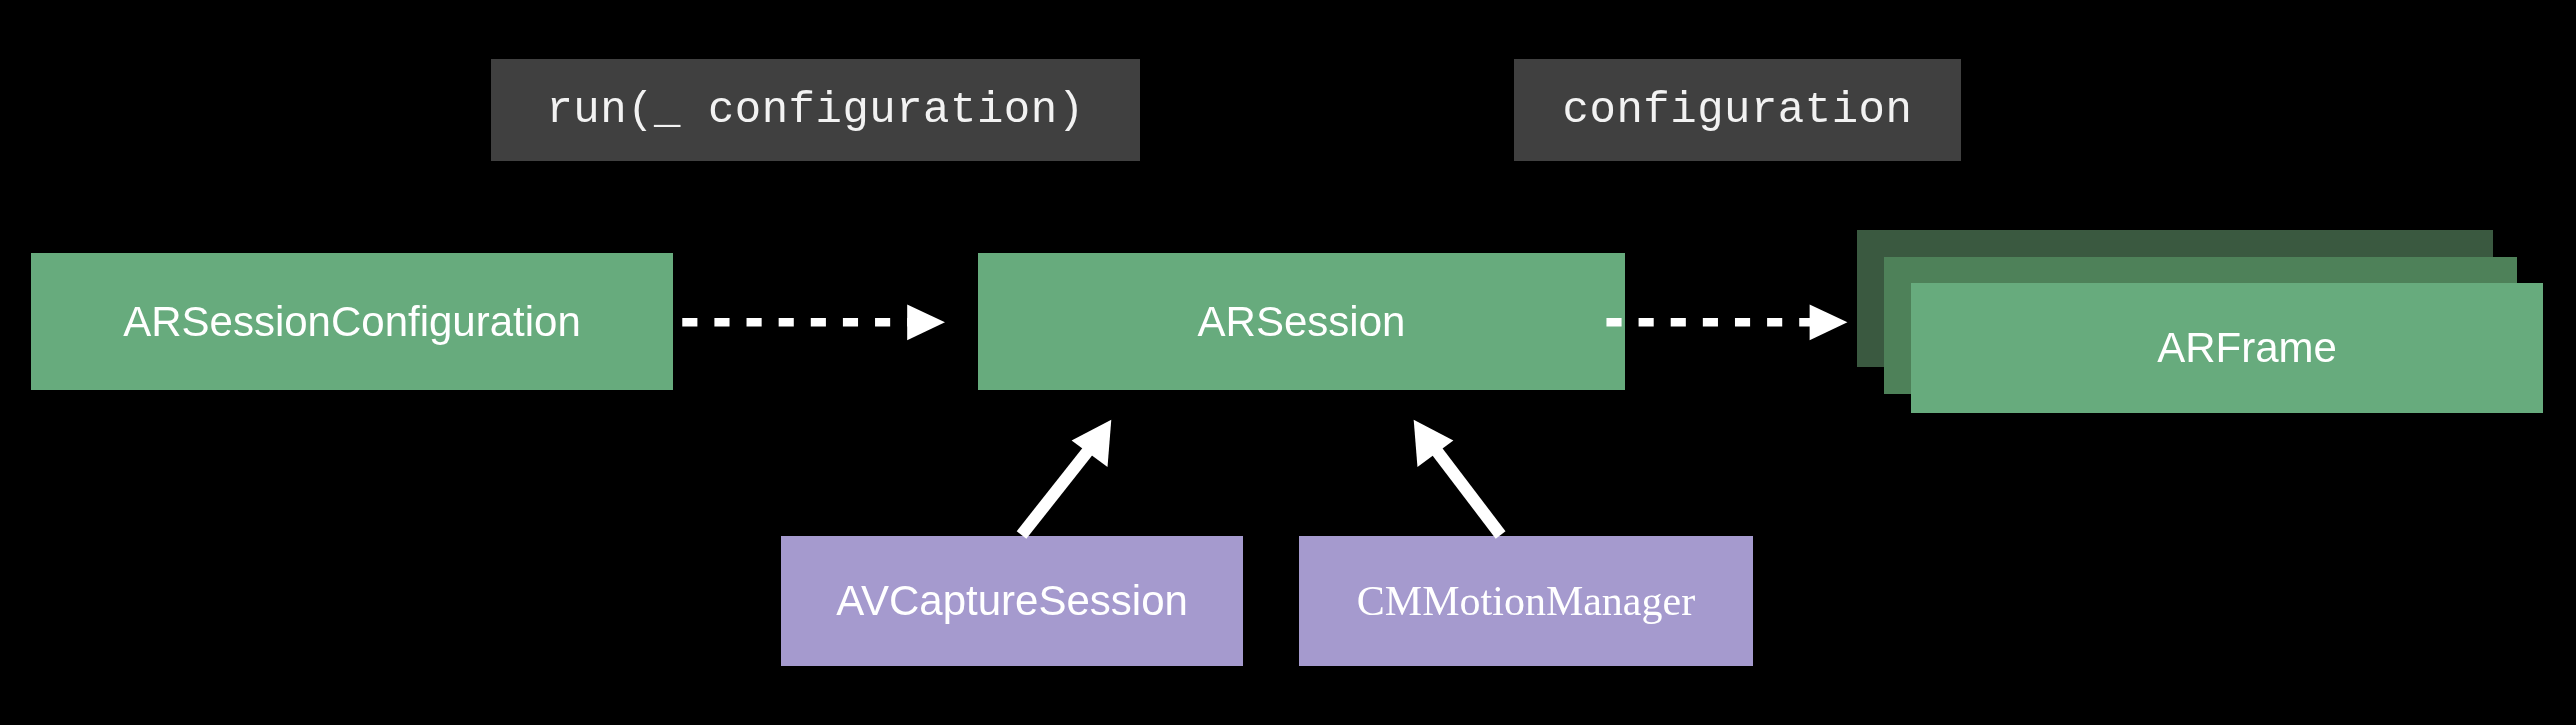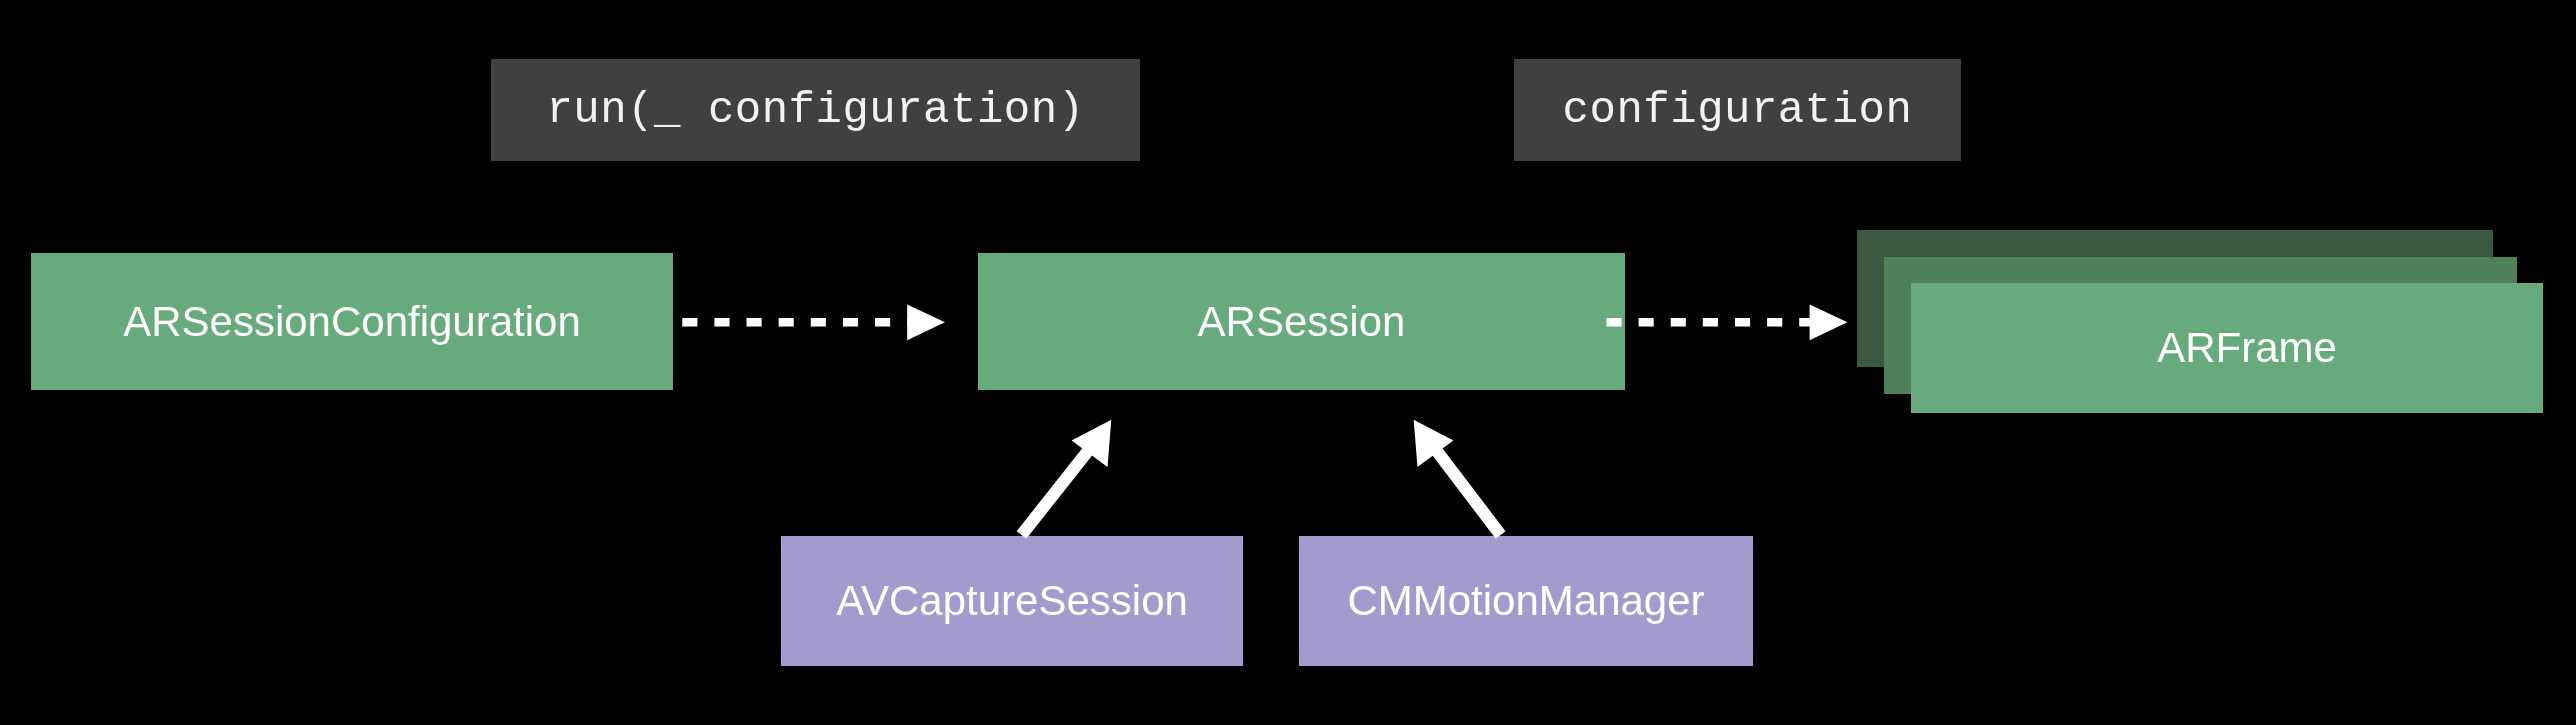--- a/index.html
+++ b/index.html
@@ -82,21 +82,21 @@
   <div class="node-box green-node" style="left:31px; top:253px; width:642px; height:137px;">ARSessionConfiguration</div>
 
   <div class="node-box green-node" style="left:950px; top:253px; width:647px; height:137px;margin-left:28px;">ARSession</div>
 
   <div class="stack-layer stack-back" style="left:1857px; top:230px; width:636px; height:137px;"></div>
   <div class="stack-layer stack-mid" style="left:1884px; top:257px; width:633px; height:137px;"></div>
   <div class="stack-layer stack-front" style="left:1911px; top:283px; width:632px; height:130px;padding-left:40px;">ARFrame</div>
 
   <div class="node-box purple-node" style="left:781px; top:536px; width:462px; height:130px;">AVCaptureSession</div>
 
-  <div class="node-box purple-node" style="left:1299px; top:536px; width:454px; height:130px;">CMMotionManager</div>
+  <div class="node-box purple-node" style="left:1299px; top:536px; width:454px; height:130px;font-family:Liberation Serif, serif;">CMMotionManager</div>
 
   <svg class="arrow-layer" viewBox="0 0 2726 768">
 
     <g>
       <line x1="722" y1="341" x2="973" y2="341" stroke="#ffffff" stroke-width="9" stroke-dasharray="16 18" stroke-linecap="butt"></line>
       <polygon points="1000,341 960,322 960,360" fill="#ffffff"></polygon>
     </g>
 
     <g>
       <line x1="1700" y1="341" x2="1925" y2="341" stroke="#ffffff" stroke-width="9" stroke-dasharray="16 18" stroke-linecap="butt"></line>

